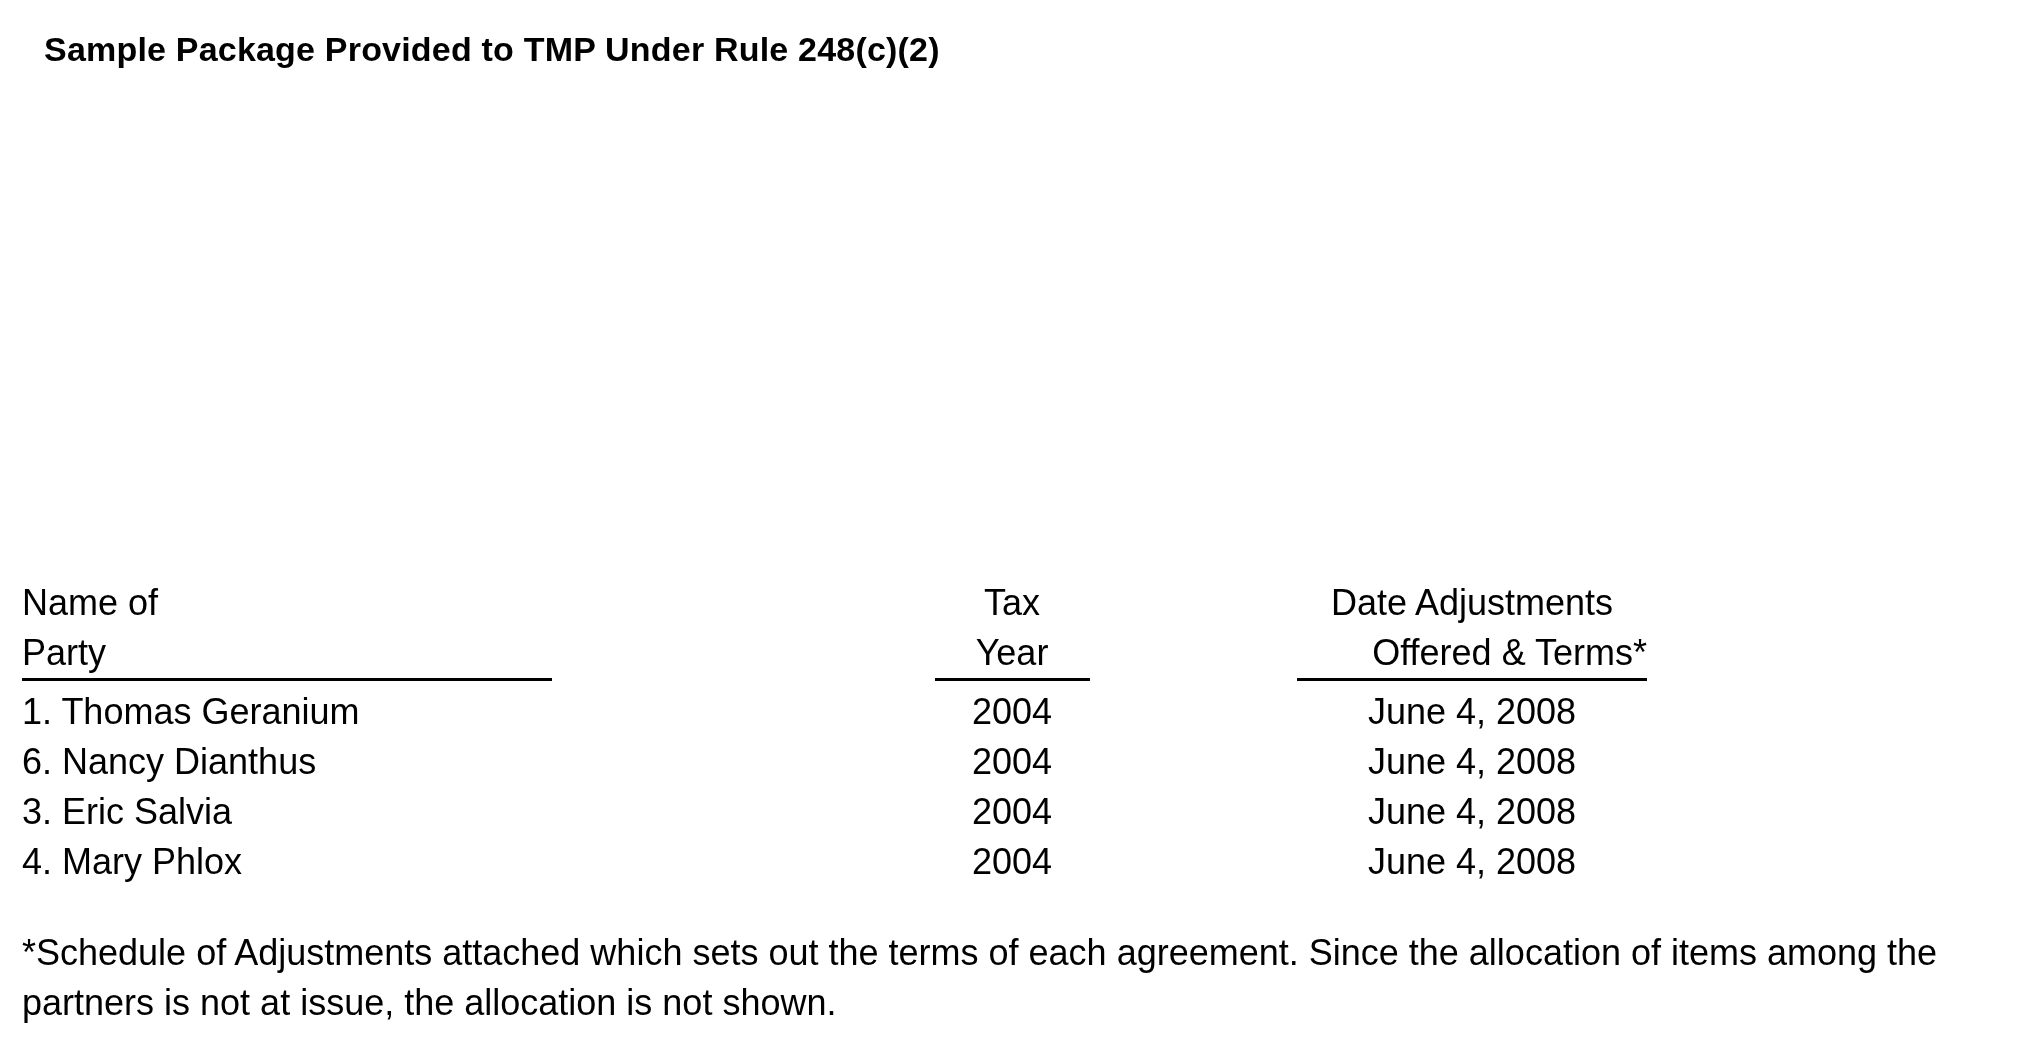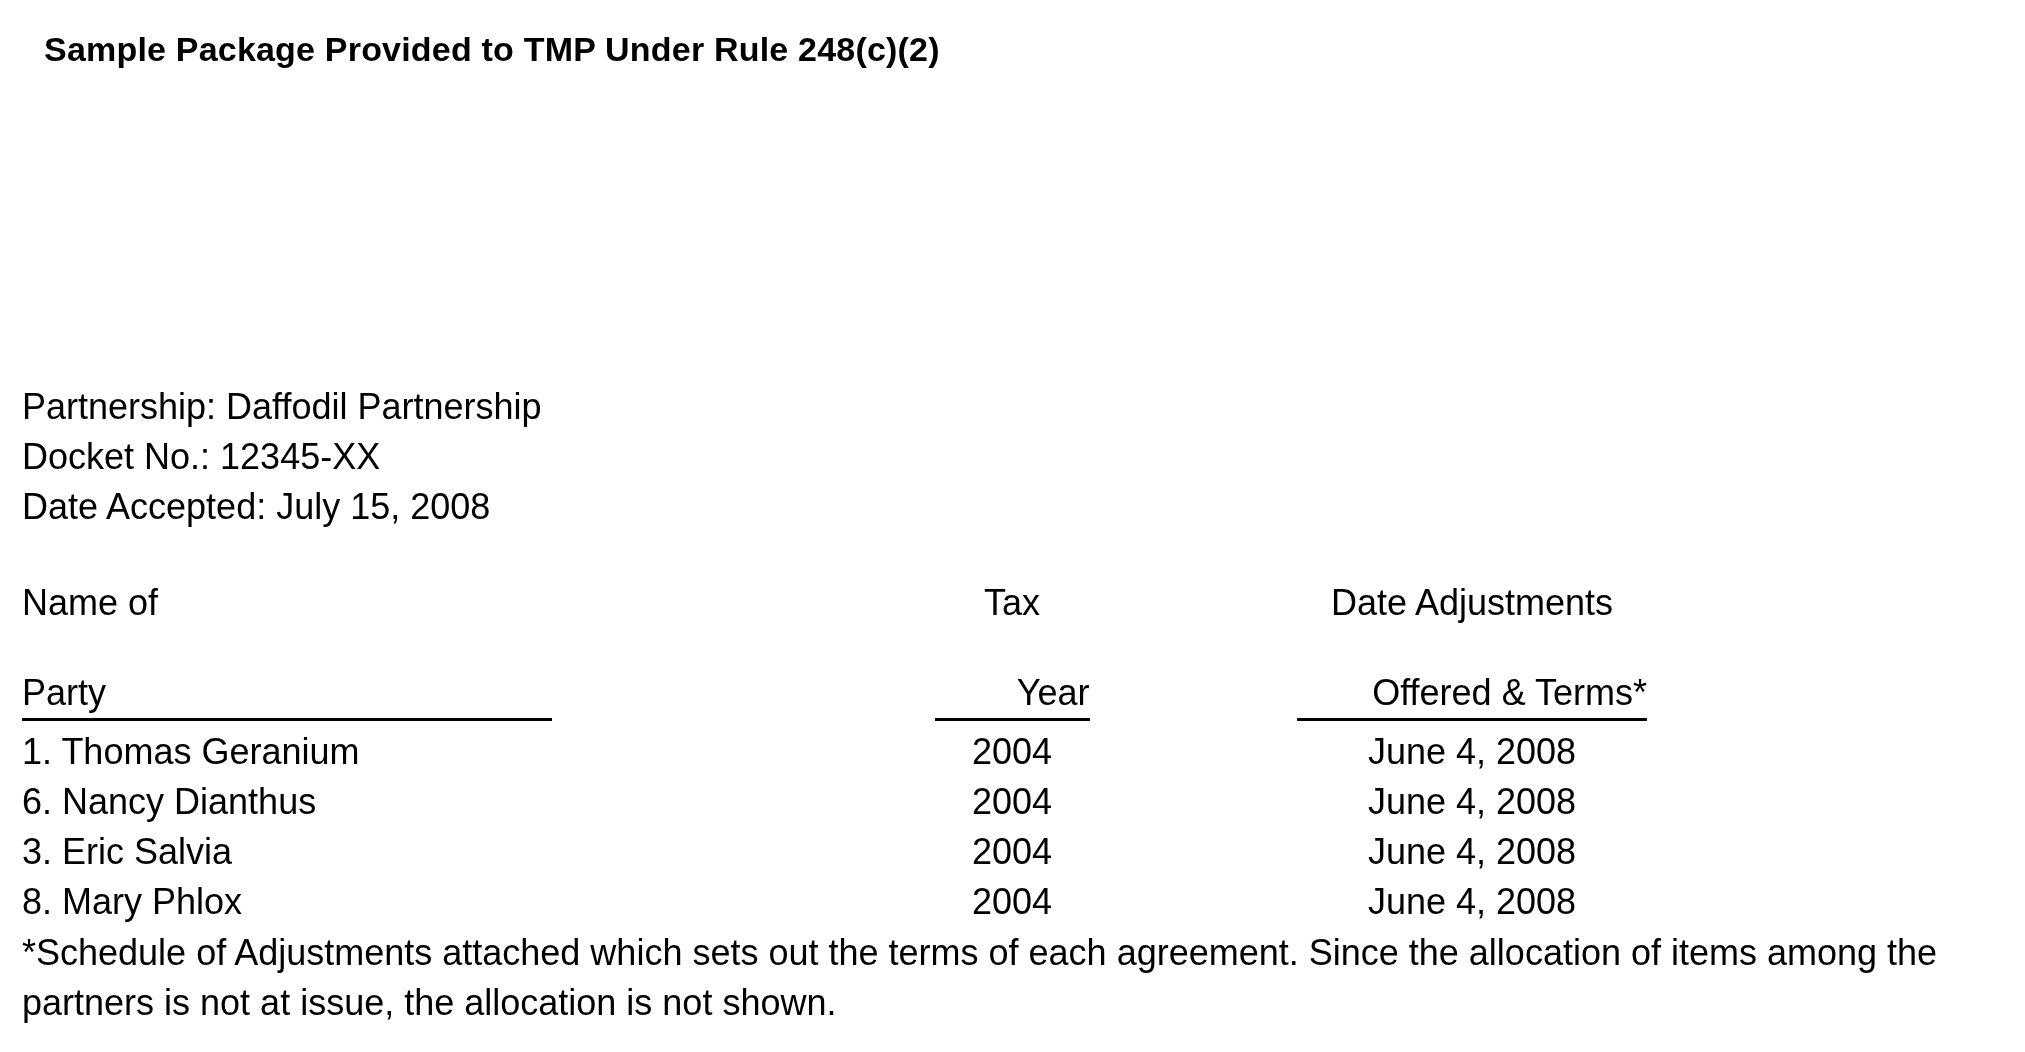--- a/index.html
+++ b/index.html
@@ -78,22 +78,21 @@
   .hdr-underline-name {
     display: inline-block;
     min-width: 530px;
     border-bottom: 3px solid #000;
     text-align: left;
   }
   .hdr-underline-year {
     display: inline-block;
     min-width: 155px;
     border-bottom: 3px solid #000;
-    text-align: right;
-    margin-top: 40px;
+    text-align: center;
   }
   .hdr-underline-date {
     display: inline-block;
     min-width: 350px;
     border-bottom: 3px solid #000;
     text-align: right;
   }
   tbody tr td {
     padding-top: 0;
   }
@@ -110,25 +109,20 @@
   }
 </style>
 </head>
 <body>
 
 <div class="page">
 
   <div class="doc-title">Sample Package Provided to TMP Under Rule 248(c)(2)</div>
 
 
-  <div class="meta-block">
-    <div class="meta-line">Partnership: Daffodil Partnership</div>
-    <div class="meta-line">Docket No.: 12345-XX</div>
-    <div class="meta-line">Date Accepted: July 15, 2008</div>
-  </div>
 
   <div class="table-wrap">
     <table class="settlement">
       <thead>
         <tr class="hdr-top">
           <td class="col-name">Name of</td>
           <td class="col-year">Tax</td>
           <td class="col-date">Date Adjustments</td>
         </tr>
         <tr class="hdr-bot">
@@ -147,21 +141,21 @@
           <td class="col-name">6. Nancy Dianthus</td>
           <td class="col-year">2004</td>
           <td class="col-date">June 4, 2008</td>
         </tr>
         <tr>
           <td class="col-name">3. Eric Salvia</td>
           <td class="col-year">2004</td>
           <td class="col-date">June 4, 2008</td>
         </tr>
         <tr>
-          <td class="col-name">8. Mary Phlox</td>
+          <td class="col-name">4. Mary Phlox</td>
           <td class="col-year">2004</td>
           <td class="col-date">June 4, 2008</td>
         </tr>
       </tbody>
     </table>
   </div>
 
   <div class="footnote">*Schedule of Adjustments attached which sets out the terms of each agreement. Since the allocation of items among the partners is not at issue, the allocation is not shown.</div>
 
 </div>

